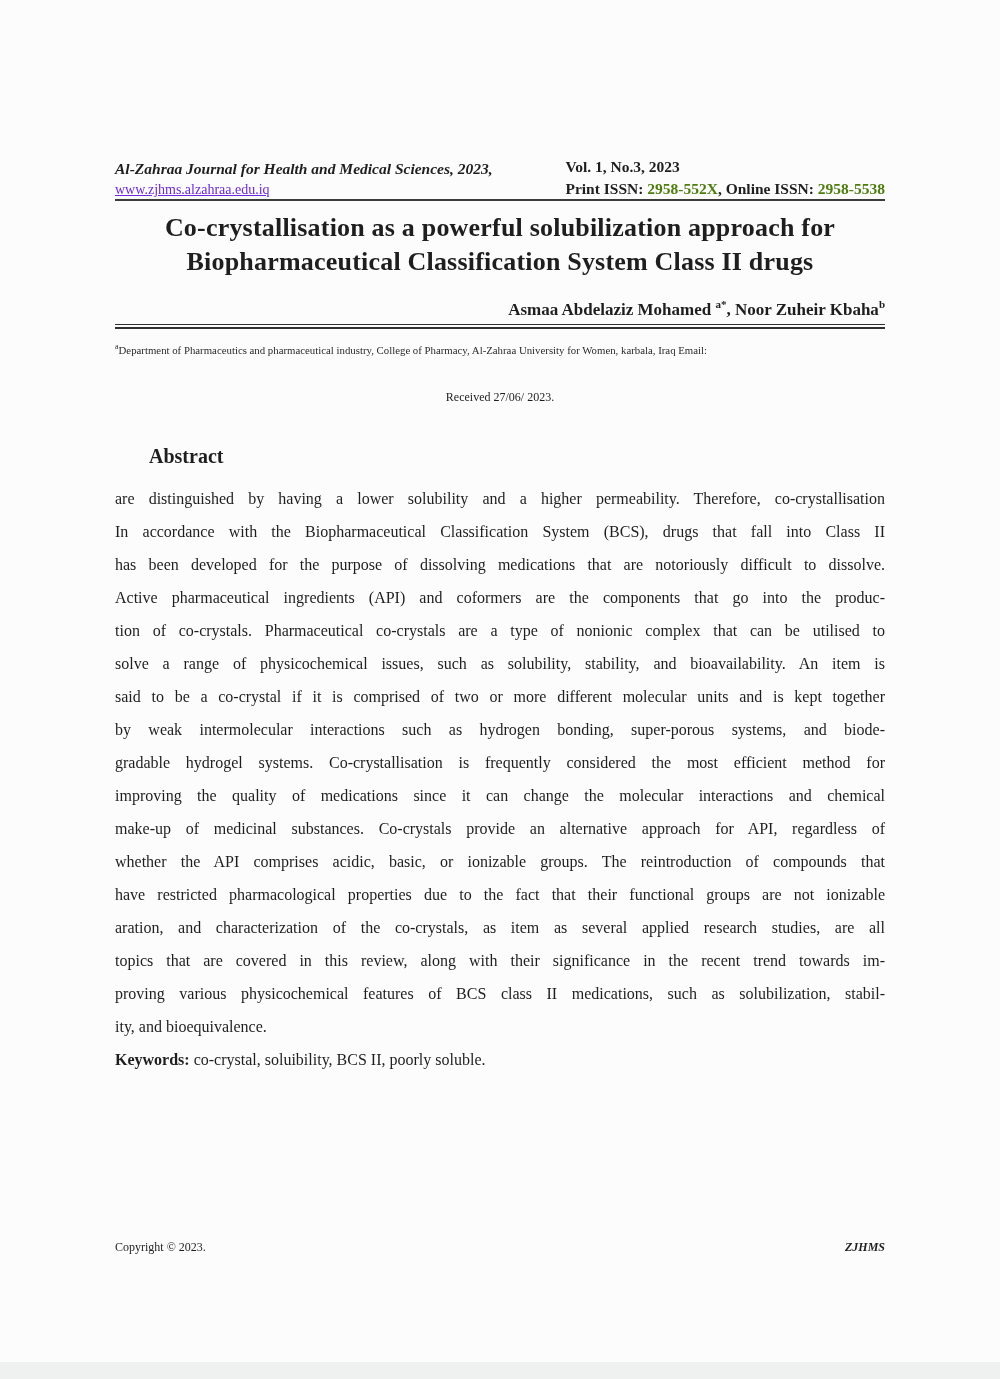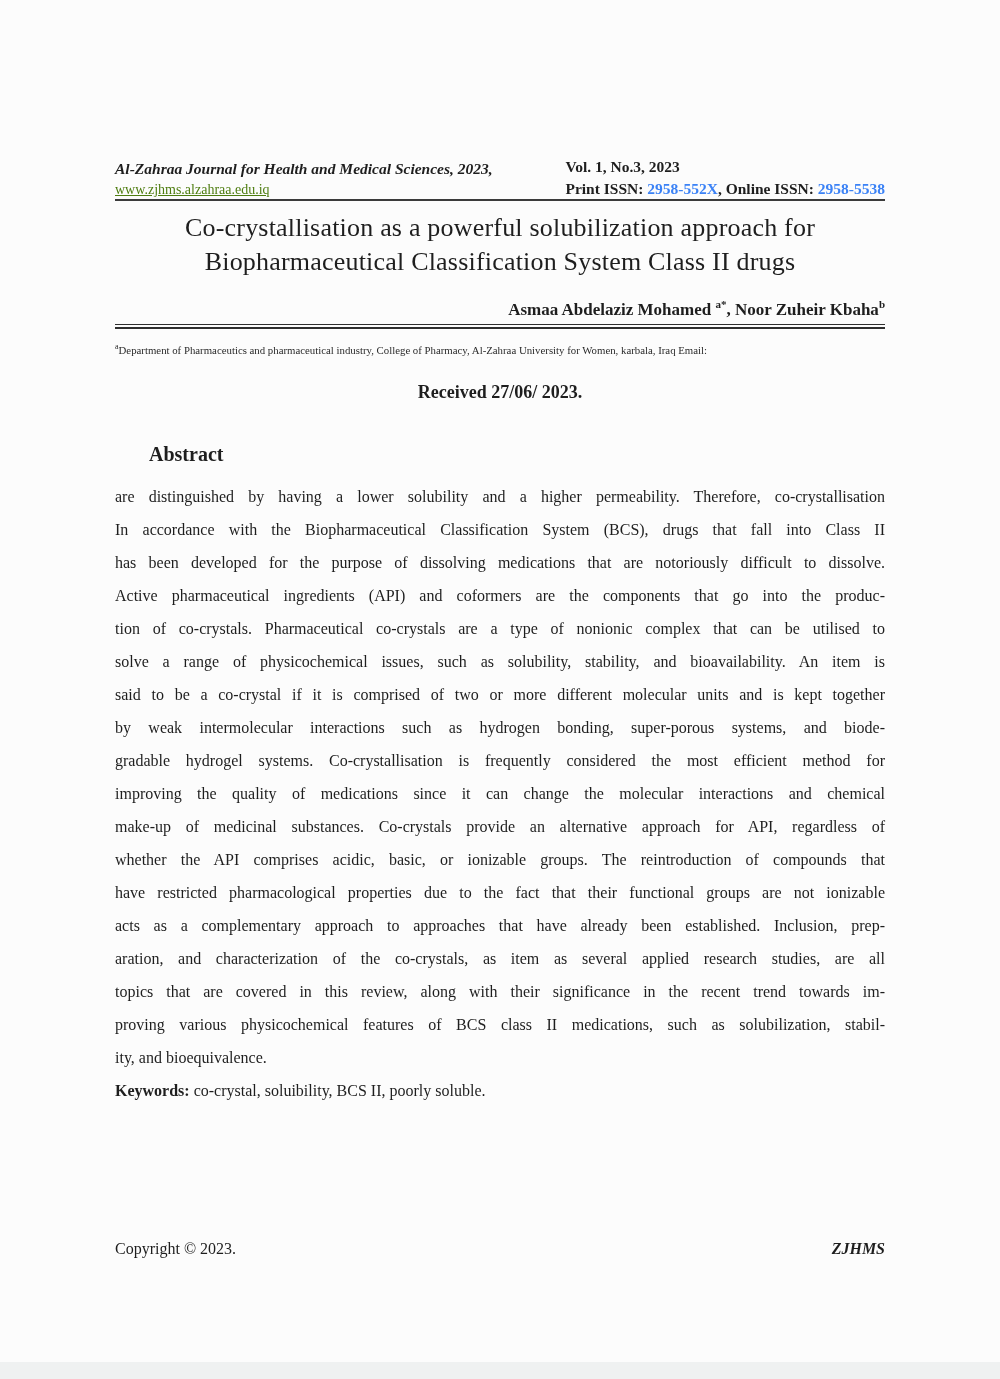--- a/index.html
+++ b/index.html
@@ -9,54 +9,54 @@
     color: #1e1e1e;
     font-family: "Liberation Serif", "DejaVu Serif", serif;
     position: relative;
     overflow: hidden;
   }
   .content { padding: 158px 115px 0 115px; }
 
   
   .hdr { display: flex; justify-content: space-between; align-items: flex-end; }
   .journal-name { font-weight: bold; font-style: italic; font-size: 15.5px; white-space: nowrap; }
-  .journal-url { font-size: 14px; color: #4d7c0f; text-decoration: underline; margin-top: 4px; display: inline-block; }
+  .journal-url { font-size: 14px; color: #6d28d9; text-decoration: underline; margin-top: 4px; display: inline-block; }
   .hdr-right { text-align: left; font-size: 15.5px; }
   .vol-line { font-weight: bold; white-space: nowrap; }
   .issn-line { margin-top: 4px; font-weight: bold; white-space: nowrap; }
-  .issn-line .dim { color: #3b82f6; }
+  .issn-line .dim { color: #4d7c0f; }
   .hdr-rule { border-bottom: 2px solid #3b3b3b; margin-top: 1px; }
 
   
   .paper-title {
-    font-size: 26px; font-weight: normal; text-align: center;
+    font-size: 26px; font-weight: bold; text-align: center;
     line-height: 1.32; margin-top: 10px; letter-spacing: 0.2px;
   }
   .authors { text-align: right; font-weight: bold; font-size: 17px; margin-top: 18px; }
   .authors sup { font-size: 11px; }
   .dbl-rule { margin-top: 5px; border-top: 1.5px solid #2f2f2f; border-bottom: 2.5px solid #2f2f2f; height: 2px; }
 
   .affiliation { font-size: 10.8px; color: #2a2a2a; margin-top: 13px; }
   .affiliation sup { font-size: 8px; }
   .affil-email { margin-top: 9px; font-size: 10.8px; color: #2a2a2a; text-align: center; }
 
-  .received { text-align: center; font-weight: bold; font-size: 18px; margin-top: 26px; }
+  .received { text-align: center; font-weight: normal; font-size: 12px; margin-top: 34px; }
 
   
   .abstract-heading { font-weight: bold; font-size: 20px; margin-top: 40px; margin-left: 34px; }
   .abs-lines { margin-top: 14px; font-size: 16px; }
   .abs-line { line-height: 33px; text-align: justify; text-align-last: justify; white-space: nowrap; }
   .abs-line:last-child { text-align-last: left; }
   .keywords { font-size: 16px; line-height: 33px; }
   .kw-label { font-weight: bold; }
 
   
   .footer {
     position: absolute; left: 115px; right: 115px; top: 1240px;
-    display: flex; justify-content: space-between; font-size: 16px;
+    display: flex; justify-content: space-between; font-size: 12px;
   }
   .brand { font-weight: bold; font-style: italic; }
   .bottom-strip { position: absolute; left: 0; right: 0; bottom: 0; height: 17px; background: #eff1f1; }
 </style>
 </head>
 <body>
 
 <div class="content">
 
   <div class="hdr">
@@ -92,21 +92,20 @@
       <div class="abs-line">Active pharmaceutical ingredients (API) and coformers are the components that go into the produc-</div>
       <div class="abs-line">tion of co-crystals. Pharmaceutical co-crystals are a type of nonionic complex that can be utilised to</div>
       <div class="abs-line">solve a range of physicochemical issues, such as solubility, stability, and bioavailability. An item is</div>
       <div class="abs-line">said to be a co-crystal if it is comprised of two or more different molecular units and is kept together</div>
       <div class="abs-line">by weak intermolecular interactions such as hydrogen bonding, super-porous systems, and biode-</div>
       <div class="abs-line">gradable hydrogel systems. Co-crystallisation is frequently considered the most efficient method for</div>
       <div class="abs-line">improving the quality of medications since it can change the molecular interactions and chemical</div>
       <div class="abs-line">make-up of medicinal substances. Co-crystals provide an alternative approach for API, regardless of</div>
       <div class="abs-line">whether the API comprises acidic, basic, or ionizable groups. The reintroduction of compounds that</div>
       <div class="abs-line">have restricted pharmacological properties due to the fact that their functional groups are not ionizable</div>
-      <div class="abs-line">acts as a complementary approach to approaches that have already been established. Inclusion, prep-</div>
       <div class="abs-line">aration, and characterization of the co-crystals, as item as several applied research studies, are all</div>
       <div class="abs-line">topics that are covered in this review, along with their significance in the recent trend towards im-</div>
       <div class="abs-line">proving various physicochemical features of BCS class II medications, such as solubilization, stabil-</div>
       <div class="abs-line">ity, and bioequivalence.</div>
     </div>
 
   <div class="keywords">
     <span class="kw-label">Keywords:</span><span> co-crystal, soluibility, BCS II, poorly soluble.</span>
   </div>
 

